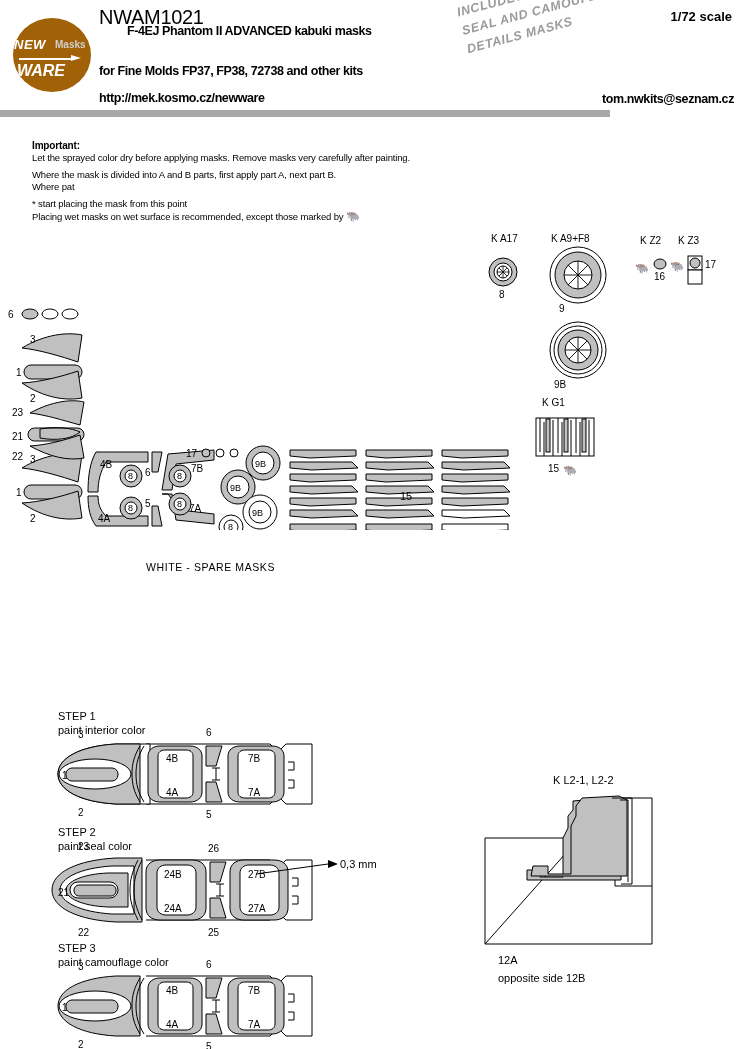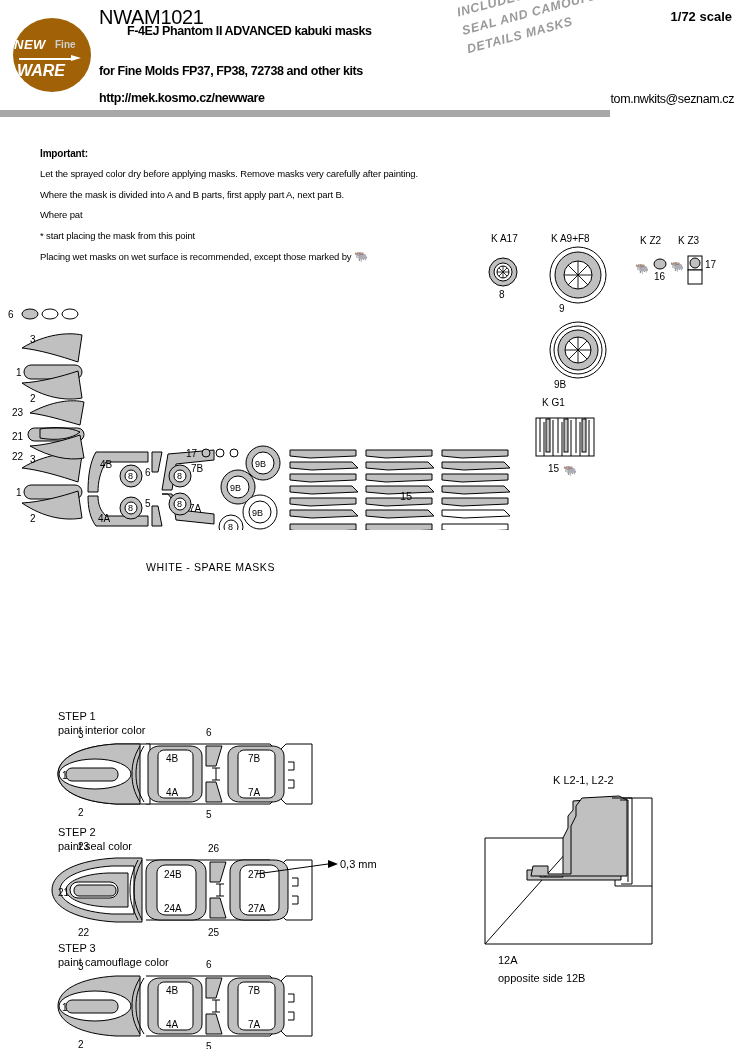--- a/index.html
+++ b/index.html
@@ -36,34 +36,34 @@
     position:absolute;left:4px;top:44px;width:60px;height:18px;
     color:#fff;font-weight:bold;font-style:italic;font-size:16px;line-height:18px;
   }
 
   #prodcode{position:absolute;left:99px;top:6px;font-size:20px;font-weight:normal;letter-spacing:-.3px;}
   .hline{position:absolute;left:99px;font-size:12.5px;font-weight:bold;letter-spacing:-.4px;white-space:nowrap;}
   #hline1{top:24px;padding-left:28px;}
   #hline2{top:64px;}
   #hline3{top:91px;}
   #scale{position:absolute;right:10px;top:9px;font-size:13px;font-weight:bold;}
-  #email{position:absolute;right:8px;top:92px;font-size:12.5px;font-weight:normal;letter-spacing:-.4px;}
+  #email{position:absolute;right:8px;top:92px;font-size:12.5px;font-weight:bold;letter-spacing:-.4px;}
 
   #banner{
     position:absolute;left:455px;top:4px;width:240px;height:70px;
     transform:rotate(-15deg);transform-origin:0 0;
     color:#9a9a9a;font-size:12.5px;font-weight:bold;font-style:italic;
     line-height:19px;letter-spacing:.6px;white-space:nowrap;
   }
   #hbar{position:absolute;left:0;top:110px;width:610px;height:7px;background:#a8a8a8;}
 
   
   #important{position:absolute;left:32px;top:140px;width:520px;font-size:9.5px;line-height:12.4px;letter-spacing:-.15px;}
   #important .ttl{font-weight:bold;font-size:10px;}
-  #important p{margin:8px;}
+  #important p{margin:0;}
   #important .gap{margin-top:4px;}
 
   
   .gr{fill:#c0c0c0;stroke:#000;stroke-width:1;}
   .wh{fill:#ffffff;stroke:#000;stroke-width:1;}
   .nf{fill:none;stroke:#000;stroke-width:1;}
   .lbl{font-family:"Liberation Sans",sans-serif;font-size:10px;fill:#000;}
   .lbl9{font-family:"Liberation Sans",sans-serif;font-size:9px;fill:#000;}
   .lbl11{font-family:"Liberation Sans",sans-serif;font-size:11px;fill:#000;}
 
@@ -71,21 +71,21 @@
   #spare{position:absolute;left:146px;top:561px;font-size:10.5px;letter-spacing:.6px;}
   #steps{position:absolute;left:0;top:700px;width:742px;height:349px;}
 </style>
 </head>
 <body>
 
 <div id="header">
 
   <div id="logo">
     <div class="lg-new">NEW</div>
-    <div class="lg-masks">Fine</div>
+    <div class="lg-masks">Masks</div>
     <div class="lg-arrow">
       <div class="shaft"></div>
         <div class="head"></div>
     </div>
     <div class="lg-ware">WARE</div>
   </div>
 
   <div id="prodcode">NWAM1021</div>
   <div class="hline" id="hline1">F-4EJ Phantom II ADVANCED kabuki masks</div>
   <div class="hline" id="hline2">for Fine Molds FP37, FP38, 72738 and other kits</div>

